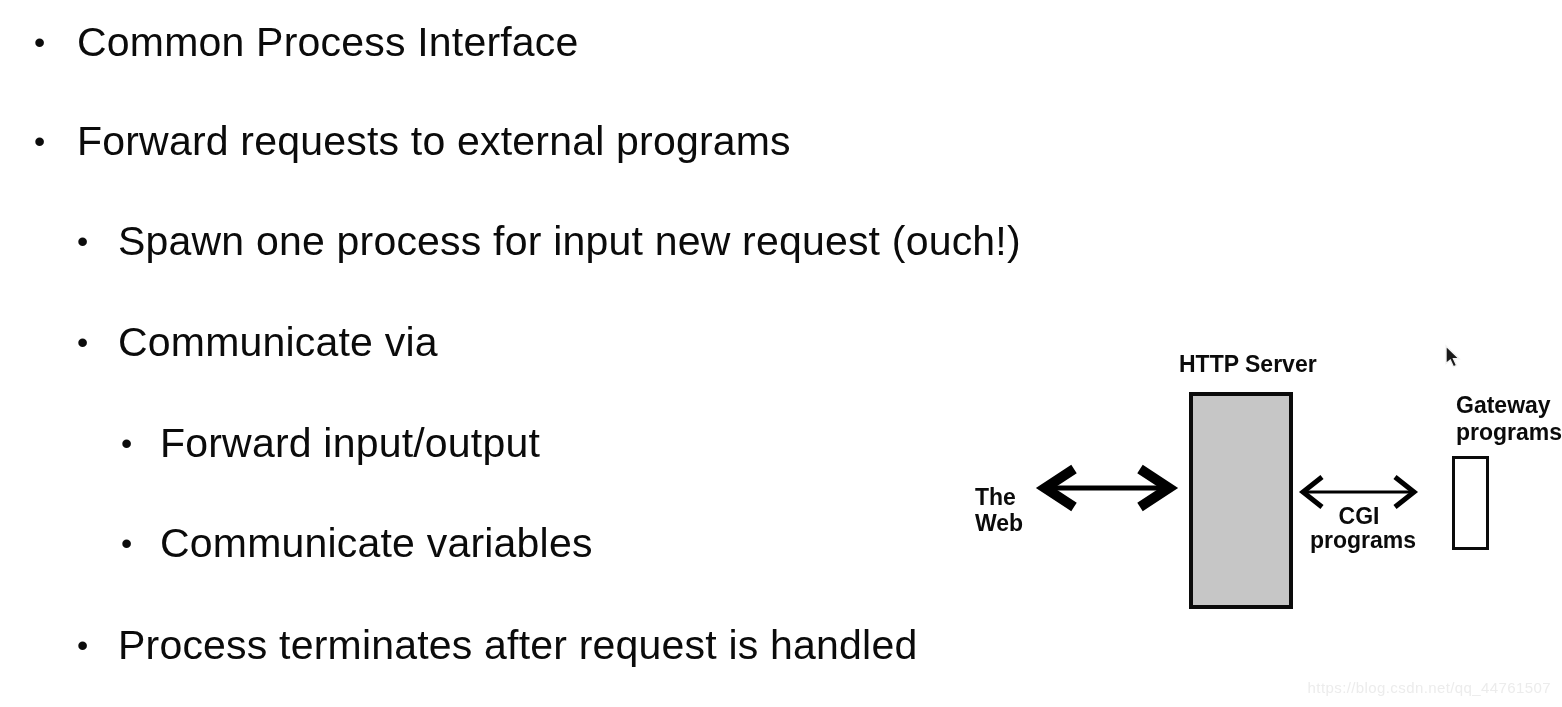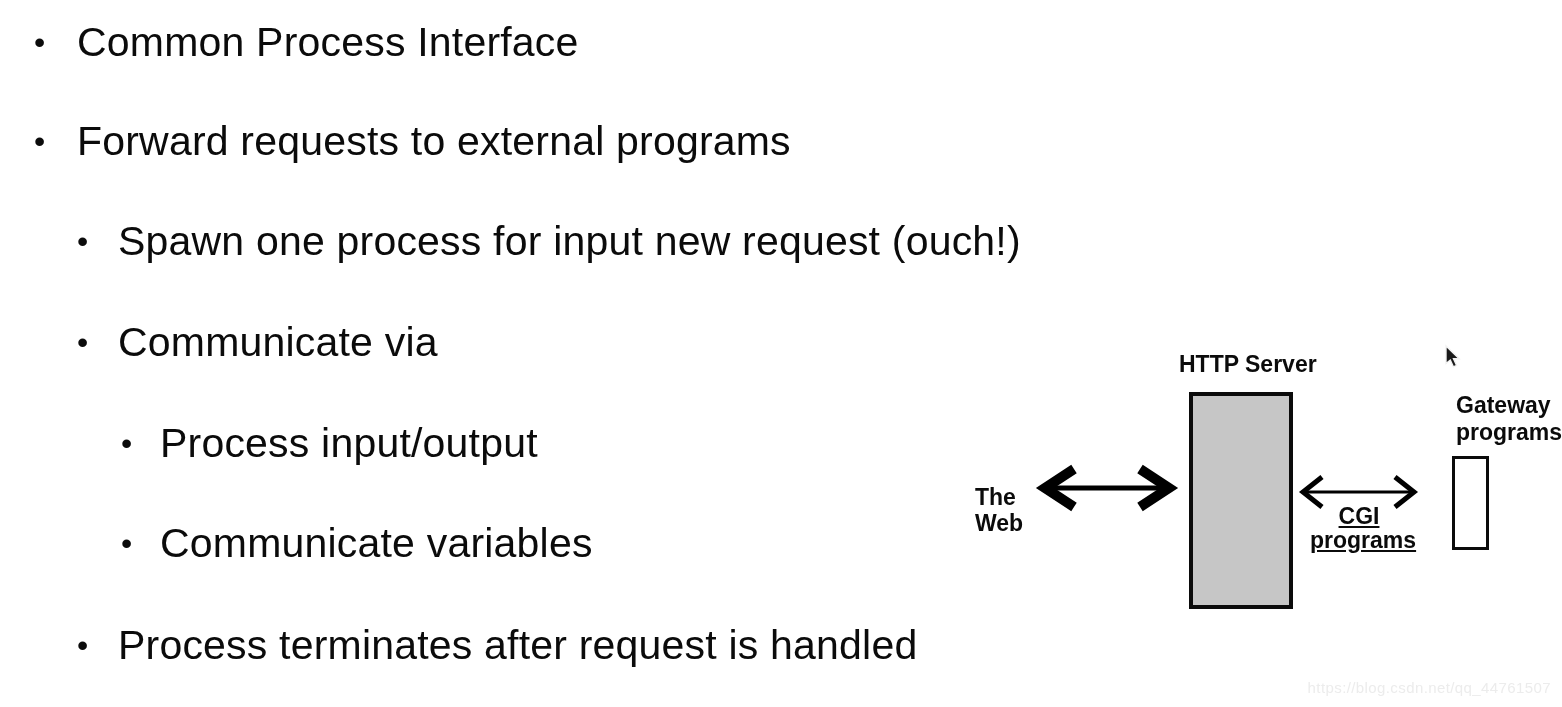--- a/index.html
+++ b/index.html
@@ -48,21 +48,21 @@
     position: absolute;
     font-weight: bold;
     font-size: 23px;
     line-height: 26px;
     color: #0b0b0b;
     white-space: nowrap;
   }
   .http-label     { left: 1179px; top: 352px; line-height: 25px; }
   .web-label      { left: 975px;  top: 484px; }
   .gateway-label  { left: 1428px; top: 392px; line-height: 27px; margin-left: 28px; }
-  .cgi-label      { left: 1310px; top: 504px; width: 98px; text-align: center; line-height: 24px; text-decoration: underline; }
+  .cgi-label      { left: 1310px; top: 504px; width: 98px; text-align: center; line-height: 24px; }
 
   .server-box {
     position: absolute;
     left: 1189px; top: 392px;
     width: 104px; height: 217px;
     background: #c6c6c6;
     border: 4px solid #0b0b0b;
   }
   .gateway-box {
     position: absolute;
@@ -105,21 +105,21 @@
     <div class="row r2 lvl2">
       <span class="dot">•</span>
       <span class="txt">Spawn one process for input new request (ouch!)</span>
     </div>
     <div class="row r3 lvl2">
       <span class="dot">•</span>
       <span class="txt">Communicate via</span>
     </div>
     <div class="row r4 lvl3">
       <span class="dot">•</span>
-      <span class="txt">Process input/output</span>
+      <span class="txt">Forward input/output</span>
     </div>
     <div class="row r5 lvl3">
       <span class="dot">•</span>
       <span class="txt">Communicate variables</span>
     </div>
     <div class="row r6 lvl2">
       <span class="dot">•</span>
       <span class="txt">Process terminates after request is handled</span>
     </div>
   </div>

